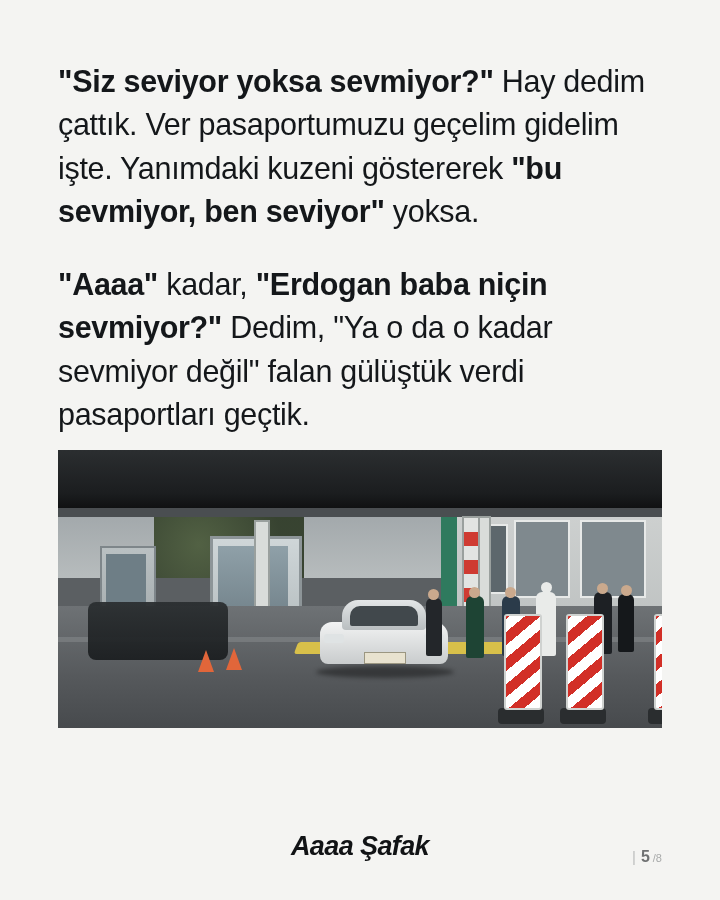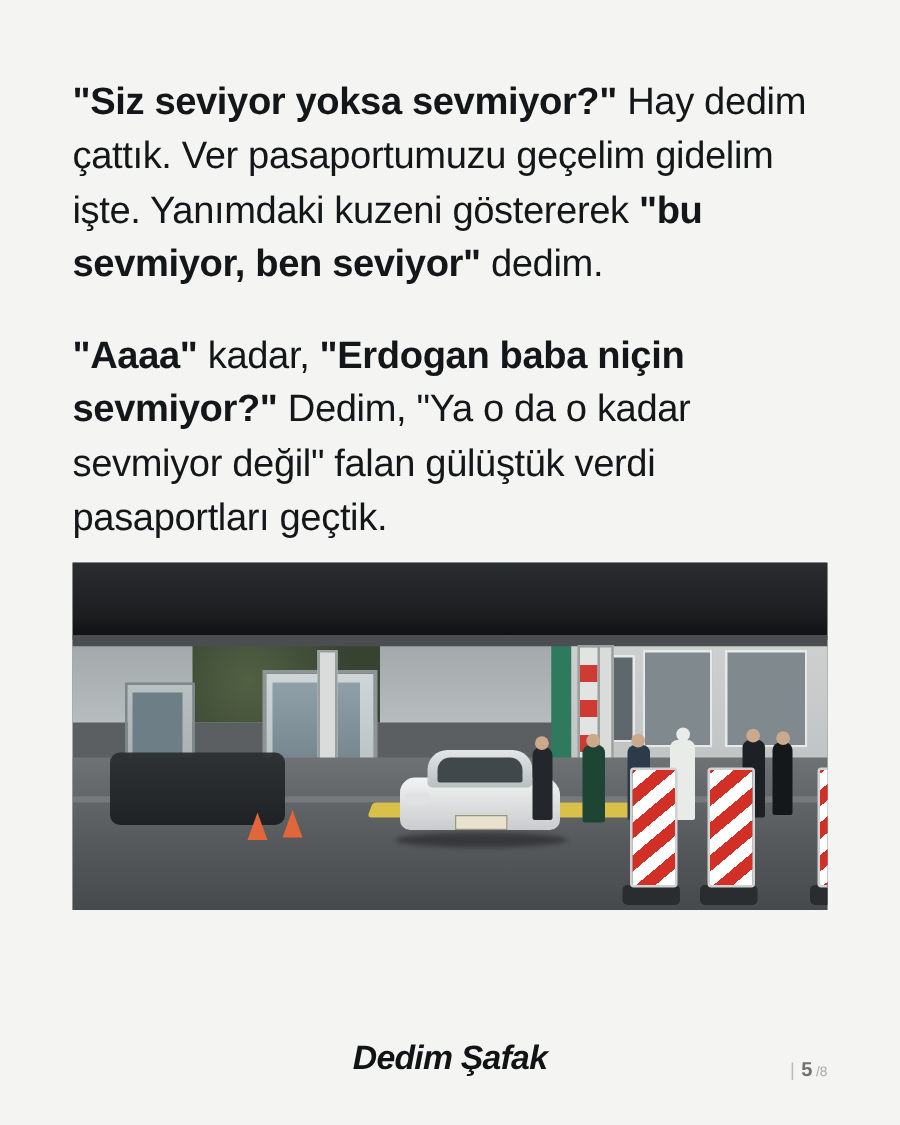--- a/index.html
+++ b/index.html
@@ -232,21 +232,21 @@
   .pager .sep { color: #bcbebe; margin-right: 2px; }
   .pager .cur { color: #6f7172; font-weight: 700; font-size: 16px; }
   .pager .tot { color: #a9abab; font-size: 11px; }
 </style>
 </head>
 <body>
 
 <div class="page">
 
   <div class="article-body">
-    <p class="para" id="para-1"><span class="b">"Siz seviyor yoksa sevmiyor?"</span><span> Hay dedim çattık. Ver pasaportumuzu geçelim gidelim işte. Yanımdaki kuzeni göstererek </span><span class="b">"bu sevmiyor, ben seviyor"</span><span> dedim.</span></p>
+    <p class="para" id="para-1"><span class="b">"Siz seviyor yoksa sevmiyor?"</span><span> Hay dedim çattık. Ver pasaportumuzu geçelim gidelim işte. Yanımdaki kuzeni göstererek </span><span class="b">"bu sevmiyor, ben seviyor"</span><span> yoksa.</span></p>
     <p class="para" id="para-2"><span class="b">"Aaaa"</span><span> kadar, </span><span class="b">"Erdogan baba niçin sevmiyor?"</span><span> Dedim, "Ya o da o kadar sevmiyor değil" falan gülüştük verdi pasaportları geçtik.</span></p>
   </div>
 
   <div class="photo-wrap">
     <div class="sky"></div>
     <div class="trees"></div>
     <div class="bldg-right"></div>
     <div class="win w1"></div>
     <div class="win w2"></div>
     <div class="win w3"></div>
@@ -290,21 +290,21 @@
     <div class="cone c2"></div>
     <div class="bollard-base bo1b"></div>
     <div class="bollard bo1"></div>
     <div class="bollard-base bo2b"></div>
     <div class="bollard bo2"></div>
     <div class="bollard-base bo3b"></div>
     <div class="bollard bo3"></div>
   </div>
 
   <div class="footer">
-    <div class="brand">Dedim Şafak</div>
+    <div class="brand">Aaaa Şafak</div>
     <div class="pager">
       <span class="sep">|</span>
       <span class="cur">5</span>
       <span class="tot">/8</span>
     </div>
   </div>
 
 </div>
 
 </body></html>

